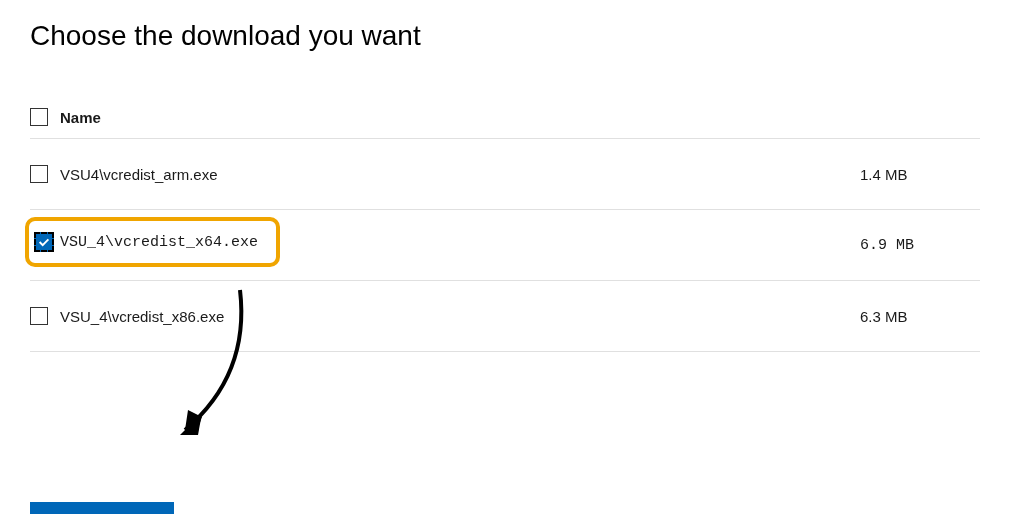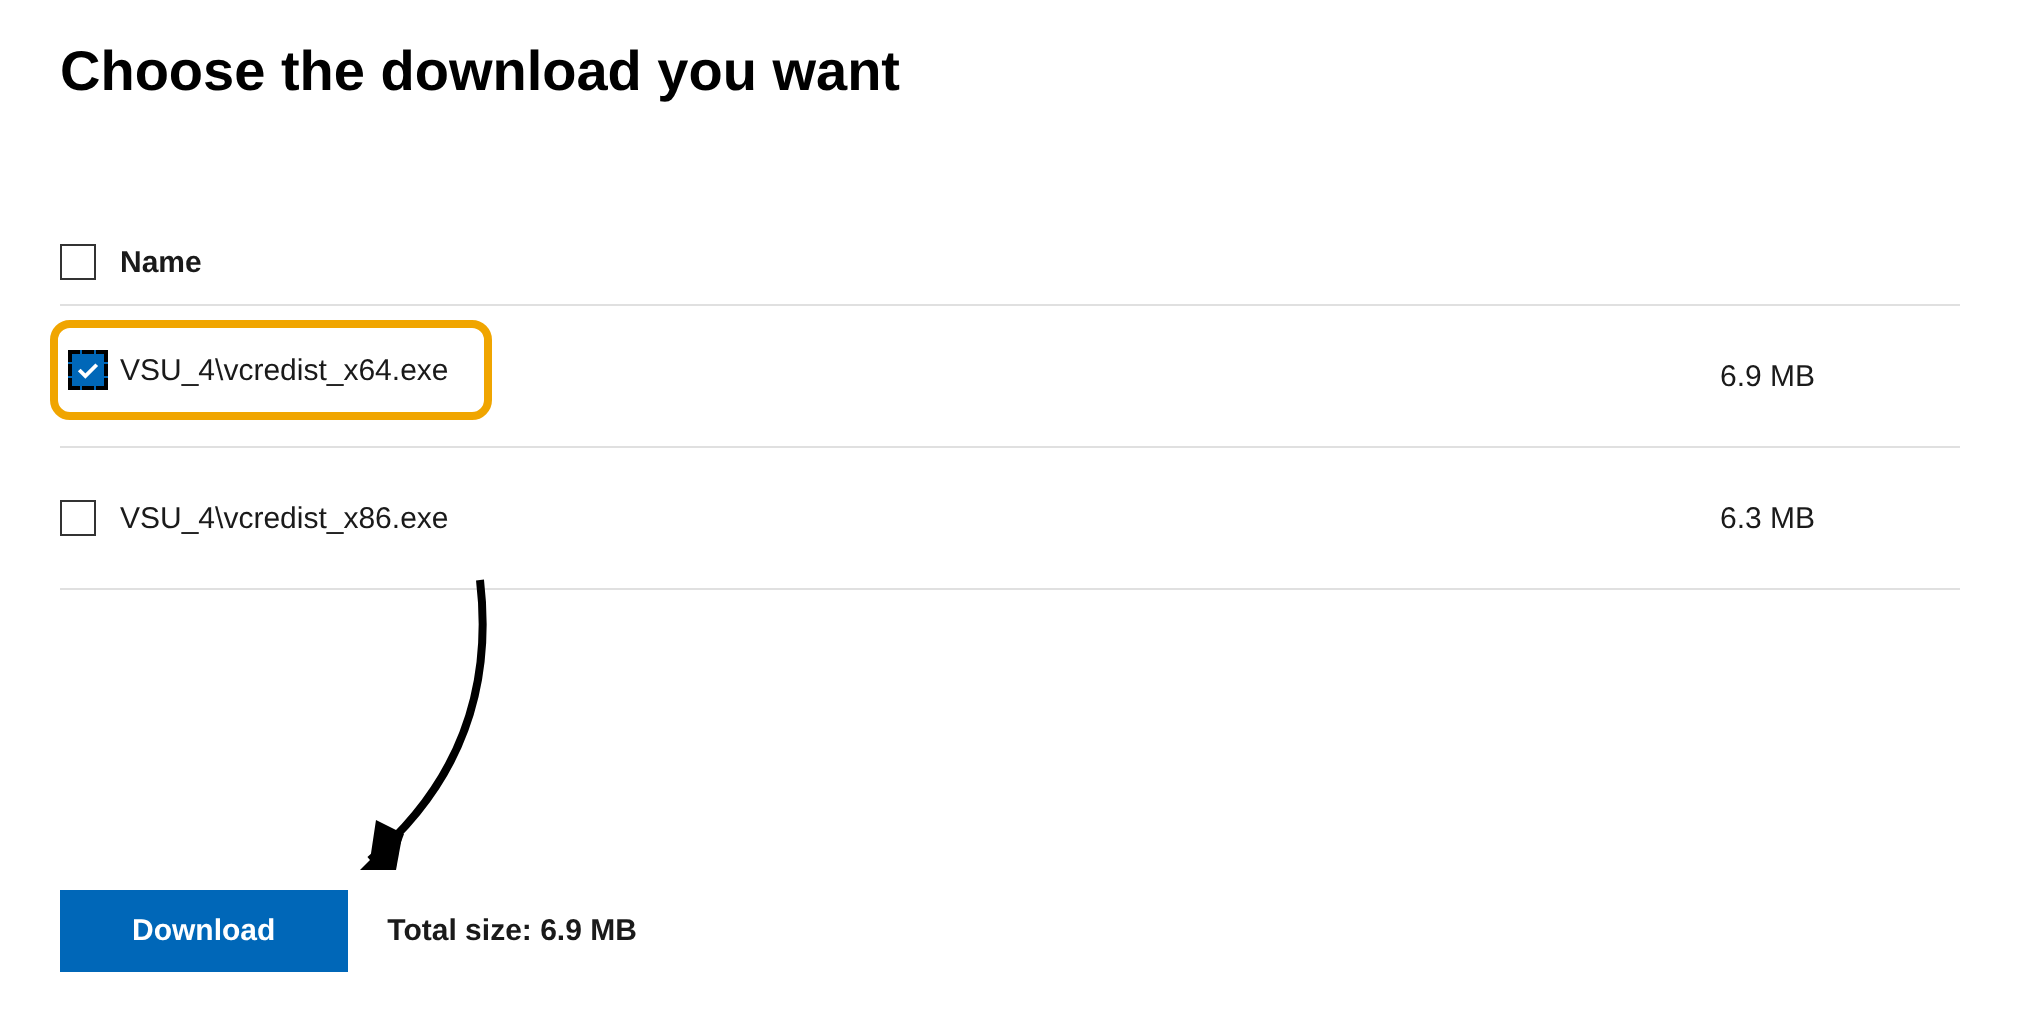--- a/index.html
+++ b/index.html
@@ -8,42 +8,43 @@
       box-sizing: border-box;
     }
     body {
       font-family: "Segoe UI", -apple-system, BlinkMacSystemFont, sans-serif;
       background: #ffffff;
       padding: 20px 30px;
       width: 1010px;
     }
     .page-title {
       font-size: 28px;
-      font-weight: 700;
+      font-weight: 400;
       color: #000;
-      margin-bottom: 58px;
+      margin-bottom: 44px;
     }
     .table {
       width: 100%;
     }
     .table-header {
       display: flex;
       align-items: center;
       padding: 12px 0;
       border-bottom: 1px solid #e0e0e0;
     }
     .table-row {
       display: flex;
       align-items: center;
       padding: 26px 0;
       border-bottom: 1px solid #e0e0e0;
       position: relative;
     }
     .table-row.highlighted {
       padding: 12px 0;
+      font-family: Liberation Mono, monospace;
     }
     .checkbox-cell {
       width: 30px;
       display: flex;
       align-items: center;
       justify-content: flex-start;
     }
     .filename-cell {
       flex: 1;
       font-size: 15px;
@@ -137,20 +138,27 @@
 <h1 class="page-title">Choose the download you want</h1>
 
 <div class="table">
   <div class="table-header">
     <div class="checkbox-cell">
       <span class="checkbox"></span>
     </div>
     <div class="size-cell header-label">Name</div>
   </div>
 
+  <div class="table-row">
+    <div class="checkbox-cell">
+      <span class="checkbox"></span>
+    </div>
+    <div class="filename-cell">VSU4\vcredist_arm.exe</div>
+    <div class="size-cell">1.4 MB</div>
+  </div>
 
   <div class="table-row highlighted">
     <div class="highlight-box">
       <div class="highlight-content">
         <span class="highlight-checkbox">
           <svg viewBox="0 0 16 16" width="14" height="14">
             <path d="M3 8 L6.5 11.5 L13 5" stroke="#fff" stroke-width="2.2" fill="none"></path>
           </svg>
         </span>
         <span class="filename-cell" style="font-size:15px;">VSU_4\vcredist_x64.exe</span>

